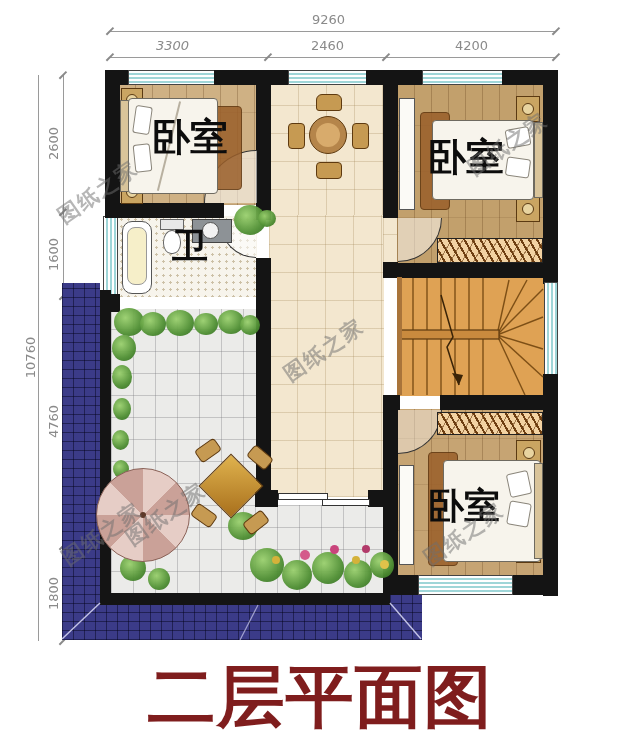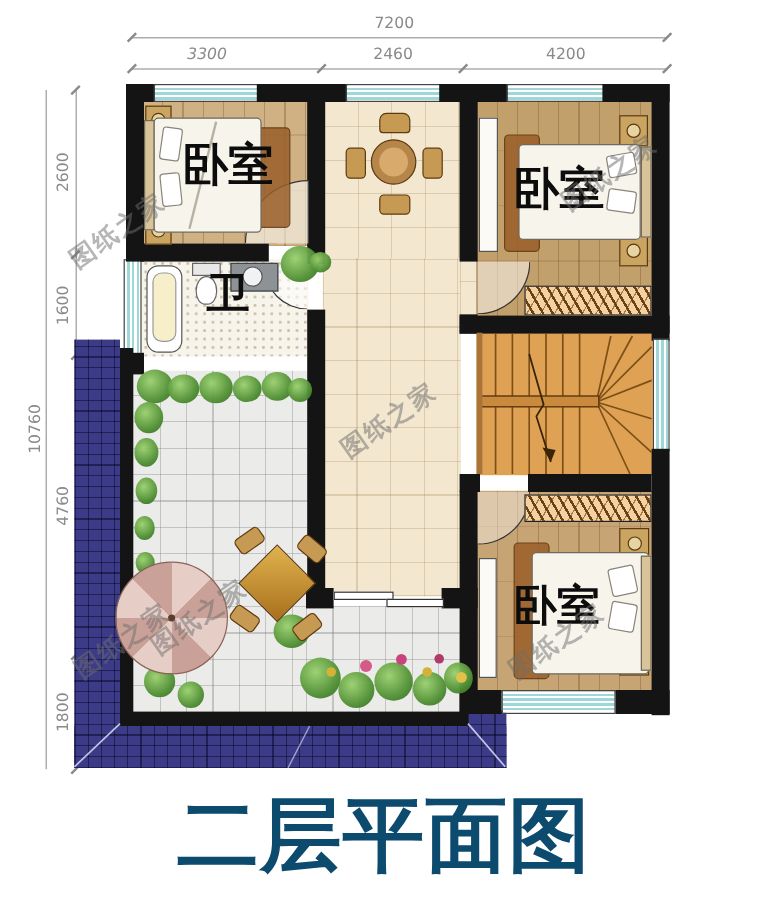--- a/index.html
+++ b/index.html
@@ -30,21 +30,21 @@
   .arc{position:absolute;box-sizing:border-box;}
   .plant{position:absolute;border-radius:50%;background:radial-gradient(circle at 38% 35%,#9ad06e,#4f8f33 62%,#2f6a1e);opacity:.95;}
   .flower{position:absolute;border-radius:50%;}
   .cab{position:absolute;background:#fbfaf6;border:1.2px solid #555;box-sizing:border-box;}
 </style>
 </head>
 <body>
 
 <div id="canvas">
 
-  <div class="dim-text" style="left:312px;top:12px;">7200</div>
+  <div class="dim-text" style="left:312px;top:12px;">9260</div>
   <div class="dim-line" style="left:110px;top:31px;width:446px;height:1px;"></div>
   <div class="tick" style="left:109px;top:26px;"></div>
   <div class="tick" style="left:555px;top:26px;"></div>
   <div class="dim-text" style="left:156px;top:38px;font-style:italic;">3300</div>
   <div class="dim-text" style="left:311px;top:38px;">2460</div>
   <div class="dim-text" style="left:455px;top:38px;">4200</div>
   <div class="dim-line" style="left:110px;top:57px;width:446px;height:1px;"></div>
   <div class="tick" style="left:109px;top:52px;"></div>
   <div class="tick" style="left:267px;top:52px;"></div>
   <div class="tick" style="left:385px;top:52px;"></div>
@@ -233,14 +233,14 @@
   <div class="room-label" style="left:172px;top:228px;font-size:36px;">卫</div>
   <div class="room-label" style="left:428px;top:488px;font-size:36px;">卧室</div>
 
   <div class="wm" style="left:52px;top:178px;">图纸之家</div>
   <div class="wm" style="left:462px;top:130px;">图纸之家</div>
   <div class="wm" style="left:278px;top:336px;">图纸之家</div>
   <div class="wm" style="left:56px;top:520px;">图纸之家</div>
   <div class="wm" style="left:418px;top:520px;">图纸之家</div>
   <div class="wm" style="left:120px;top:500px;">图纸之家</div>
 
-  <div class="abs" style="left:0;top:660px;width:640px;text-align:center;font-size:68px;font-weight:900;color:#0c4a6e;letter-spacing:1px;line-height:1.1;">二层平面图</div>
+  <div class="abs" style="left:0;top:660px;width:640px;text-align:center;font-size:68px;font-weight:900;color:#7f1d1d;letter-spacing:1px;line-height:1.1;">二层平面图</div>
 </div>
 
 </body></html>

